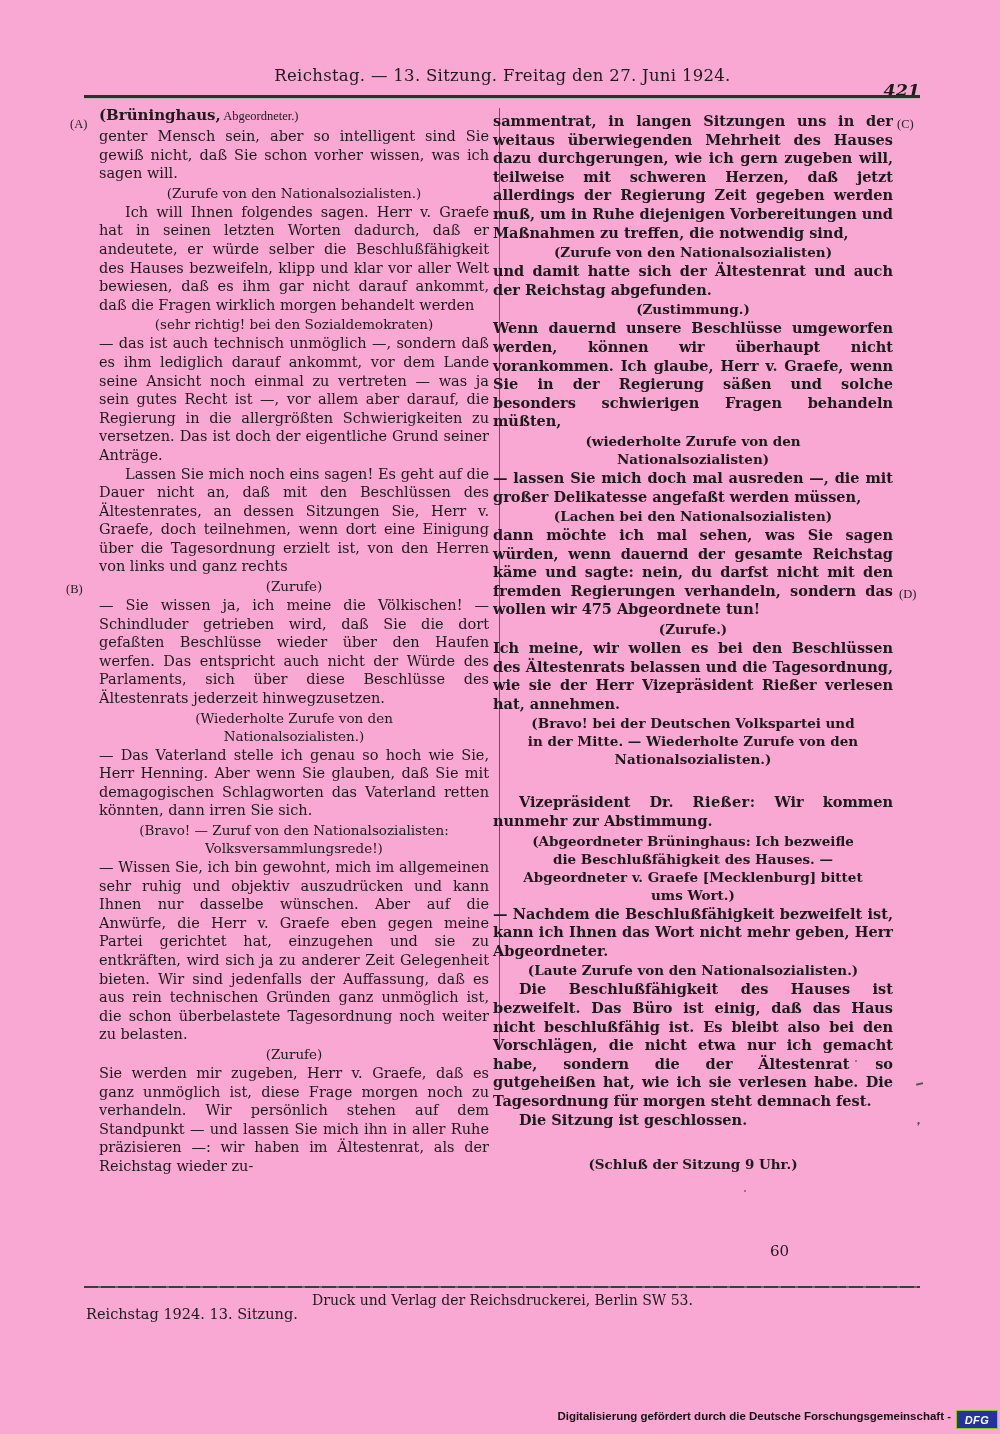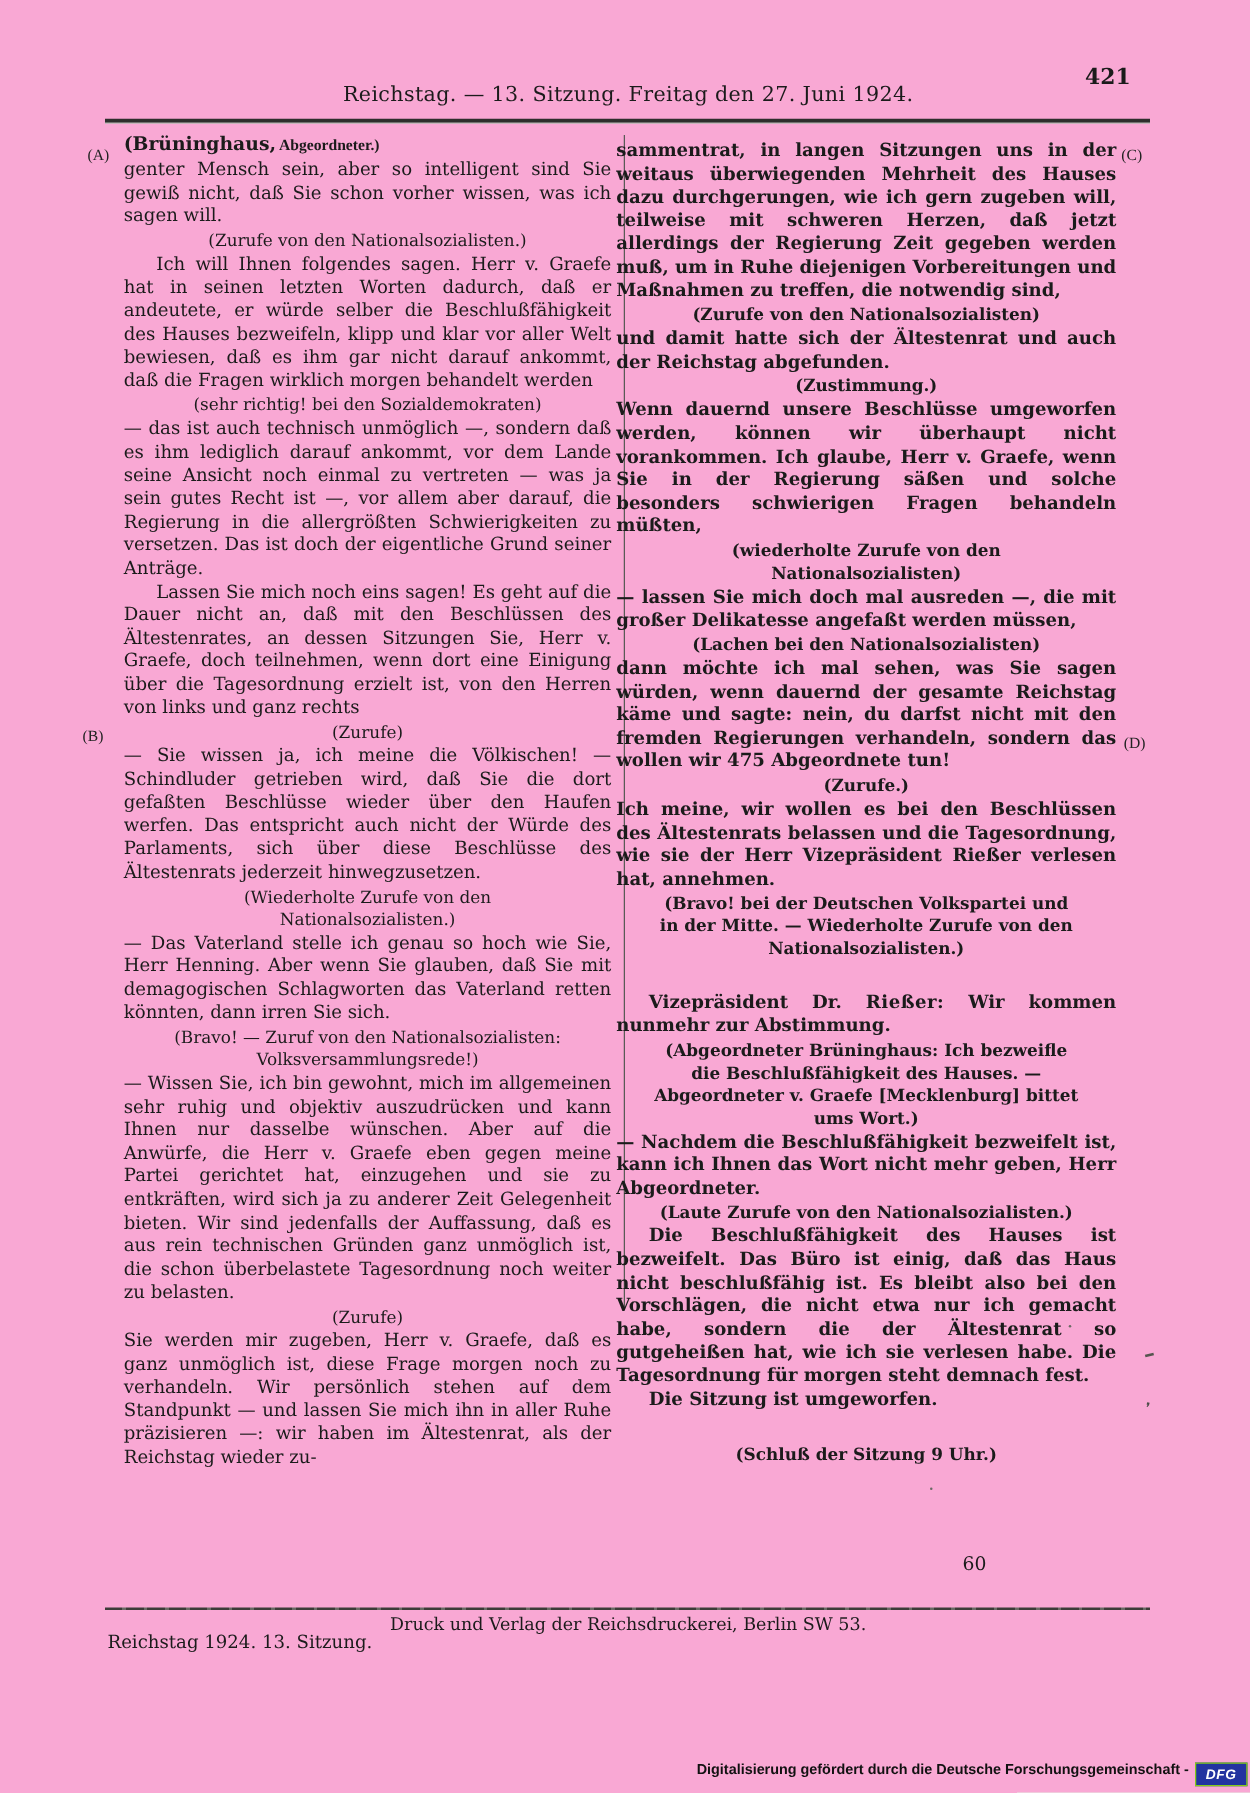--- a/index.html
+++ b/index.html
@@ -8,22 +8,22 @@
     background:#f9a8d4;overflow:hidden;
     font-family:"DejaVu Serif","Liberation Serif",serif;
     color:#1b1b1b;
   }
   
   .running-head{
     position:absolute;top:66px;left:85px;width:835px;text-align:center;
     font-size:16.5px;letter-spacing:.3px;white-space:nowrap;
   }
   .page-number{
-    position:absolute;top:52px;left:868px;width:52px;text-align:left;
-    font-size:17.5px;font-weight:bold;
+    position:absolute;top:80px;left:868px;width:52px;text-align:right;
+    font-size:17.5px;font-weight:bold;font-style:italic;
   }
   .head-rule{
     position:absolute;top:95px;left:84px;width:836px;height:3px;
     background:#2e2e2c;box-shadow:0 1px 0 #b9b9b4;
   }
   
   .margin-letter{
     position:absolute;font-family:"Liberation Serif",serif;
     font-size:12.5px;color:#222;
   }
@@ -39,21 +39,21 @@
     margin:0;text-align:justify;
     font-size:14.5px;line-height:18.6px;
   }
   .para.indent{text-indent:26px;}
   .stage{
     margin:1px 0;text-align:center;
     font-size:13.5px;line-height:18px;padding:0 30px;
   }
   .stage.final{margin-top:26px;}
   .speaker-note{
-    margin:0 0 2px 0;font-size:14px;line-height:18px;font-weight:bold;
+    margin:0 0 2px 0;font-size:14px;line-height:18px;
   }
   .speaker-note b{font-size:15px;}
   .speaker-note span{font-family:"Liberation Serif",serif;font-size:12.5px;}
   .speaker-para{margin-top:25px;}
   .speaker-para b{letter-spacing:.4px;}
   
   .foot-rule{
     position:absolute;top:1286px;left:84px;width:836px;height:2px;
     background:repeating-linear-gradient(90deg,#3c3c38 0 14px,#6a6a64 14px 17px);
   }
@@ -131,21 +131,21 @@
     <p class="stage">(Lachen bei den Nationalsozialisten)</p>
     <p class="para">dann möchte ich mal sehen, was Sie sagen würden, wenn dauernd der gesamte Reichstag käme und sagte: nein, du darfst nicht mit den fremden Regierungen verhandeln, sondern das wollen wir 475 Abgeordnete tun!</p>
     <p class="stage">(Zurufe.)</p>
     <p class="para">Ich meine, wir wollen es bei den Beschlüssen des Ältestenrats belassen und die Tagesordnung, wie sie der Herr Vizepräsident Rießer verlesen hat, annehmen.</p>
     <p class="stage">(Bravo! bei der Deutschen Volkspartei und in der Mitte. — Wiederholte Zurufe von den Nationalsozialisten.)</p>
     <p class="para indent speaker-para"><span>Vizepräsident Dr. </span><b>Rießer:</b><span> Wir kommen nunmehr zur Abstimmung.</span></p>
     <p class="stage">(Abgeordneter Brüninghaus: Ich bezweifle die Beschlußfähigkeit des Hauses. — Abgeordneter v. Graefe [Mecklenburg] bittet ums Wort.)</p>
     <p class="para">— Nachdem die Beschlußfähigkeit bezweifelt ist, kann ich Ihnen das Wort nicht mehr geben, Herr Abgeordneter.</p>
     <p class="stage">(Laute Zurufe von den Nationalsozialisten.)</p>
     <p class="para indent">Die Beschlußfähigkeit des Hauses ist bezweifelt. Das Büro ist einig, daß das Haus nicht beschlußfähig ist. Es bleibt also bei den Vorschlägen, die nicht etwa nur ich gemacht habe, sondern die der Ältestenrat so gutgeheißen hat, wie ich sie verlesen habe. Die Tagesordnung für morgen steht demnach fest.</p>
-    <p class="para indent">Die Sitzung ist umgeworfen.</p>
+    <p class="para indent">Die Sitzung ist geschlossen.</p>
     <p class="stage final">(Schluß der Sitzung 9 Uhr.)</p>
   </div>
 
   <div class="foot-rule"></div>
   <div class="imprint">Druck und Verlag der Reichsdruckerei, Berlin SW 53.</div>
   <div class="session-ref">Reichstag 1924.    13. Sitzung.</div>
   <div class="sheet-number">60</div>
 
   <div class="dfg-line">
     <span class="dfg-text">Digitalisierung gefördert durch die Deutsche Forschungsgemeinschaft -</span>

